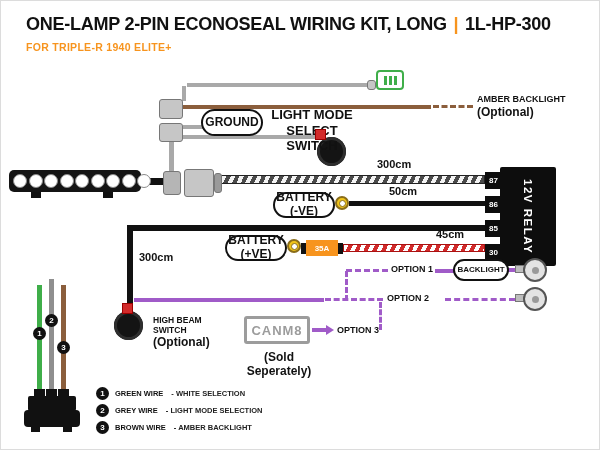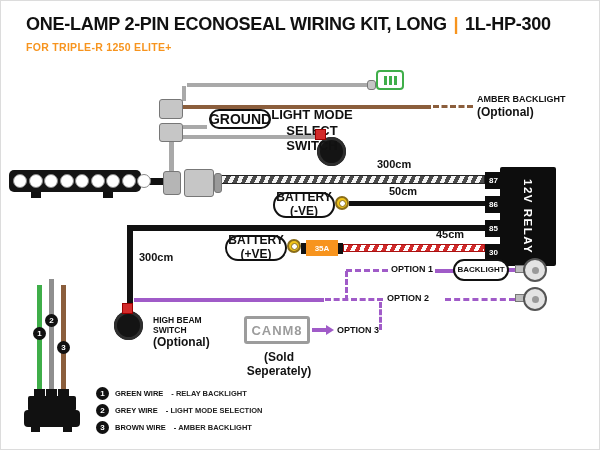--- a/index.html
+++ b/index.html
@@ -63,42 +63,42 @@
   .blackbox{background:#111;z-index:4;}
 </style>
 </head>
 <body>
 
 <div class="canvas">
 
   <div class="title">
     <span>ONE-LAMP 2-PIN ECONOSEAL WIRING KIT, LONG</span><span class="divider">|</span><span>1L-HP-300</span>
   </div>
-  <div class="subtitle">FOR TRIPLE-R 1250 ELITE+</div>
+  <div class="subtitle">FOR TRIPLE-R 1940 ELITE+</div>
 
   <div class="abs wire wire-grey" style="left:186px;top:82px;width:182px;height:4px"></div>
   <div class="abs wire wire-grey" style="left:181px;top:85px;width:4px;height:15px"></div>
   <div class="abs connector" style="left:366px;top:79px;width:9px;height:10px"></div>
   <div class="abs greenbox" style="left:375px;top:69px;width:28px;height:20px">
       <i></i>
       <i></i>
       <i></i>
     </div>
 
   <div class="abs wire wire-brown" style="left:182px;top:104px;width:248px;height:4px"></div>
   <div class="abs dash-brown" style="left:432px;top:104px;width:40px"></div>
   <div class="abs lbl" style="left:476px;top:93px;font-size:9px">AMBER BACKLIGHT</div>
   <div class="abs note" style="left:476px;top:104px">(Optional)</div>
 
   <div class="abs connector" style="left:158px;top:98px;width:24px;height:20px"></div>
   <div class="abs connector" style="left:158px;top:122px;width:24px;height:19px"></div>
   <div class="abs wire wire-grey" style="left:168px;top:141px;width:5px;height:29px"></div>
 
   <div class="abs wire wire-grey" style="left:182px;top:124px;width:24px;height:4px"></div>
-  <div class="abs oval" style="left:208px;top:108px;width:62px;height:20px;font-size:14px">
+  <div class="abs oval" style="left:200px;top:108px;width:62px;height:27px;font-size:12px">
     <span>GROUND</span>
   </div>
 
   <div class="abs wire wire-grey" style="left:182px;top:134px;width:134px;height:4px"></div>
   <div class="abs lbl" style="left:268px;top:106px;width:86px;font-size:13px;text-align:center">
     <div>LIGHT MODE</div>
     <div>SELECT SWITCH</div>
   </div>
   <div class="abs terminal-red" style="left:314px;top:128px"></div>
   <div class="abs switch-circle" style="left:316px;top:136px"></div>
@@ -211,21 +211,21 @@
   <div class="abs blackbox" style="left:45px;top:388px;width:11px;height:8px"></div>
   <div class="abs blackbox" style="left:57px;top:388px;width:11px;height:8px"></div>
   <div class="abs blackbox" style="left:27px;top:395px;width:48px;height:15px;border-radius:2px"></div>
   <div class="abs blackbox" style="left:23px;top:409px;width:56px;height:17px;border-radius:4px"></div>
   <div class="abs blackbox" style="left:30px;top:425px;width:9px;height:6px"></div>
   <div class="abs blackbox" style="left:62px;top:425px;width:9px;height:6px"></div>
 
   <div class="abs legend-row" style="left:95px;top:386px">
     <span class="badge">1</span>
     <span class="wirename">GREEN WIRE</span>
-    <span class="desc">- RELAY BACKLIGHT</span>
+    <span class="desc">- WHITE SELECTION</span>
   </div>
   <div class="abs legend-row" style="left:95px;top:403px">
     <span class="badge">2</span>
     <span class="wirename">GREY WIRE</span>
     <span class="desc">- LIGHT MODE SELECTION</span>
   </div>
   <div class="abs legend-row" style="left:95px;top:420px">
     <span class="badge">3</span>
     <span class="wirename">BROWN WIRE</span>
     <span class="desc">- AMBER BACKLIGHT</span>

